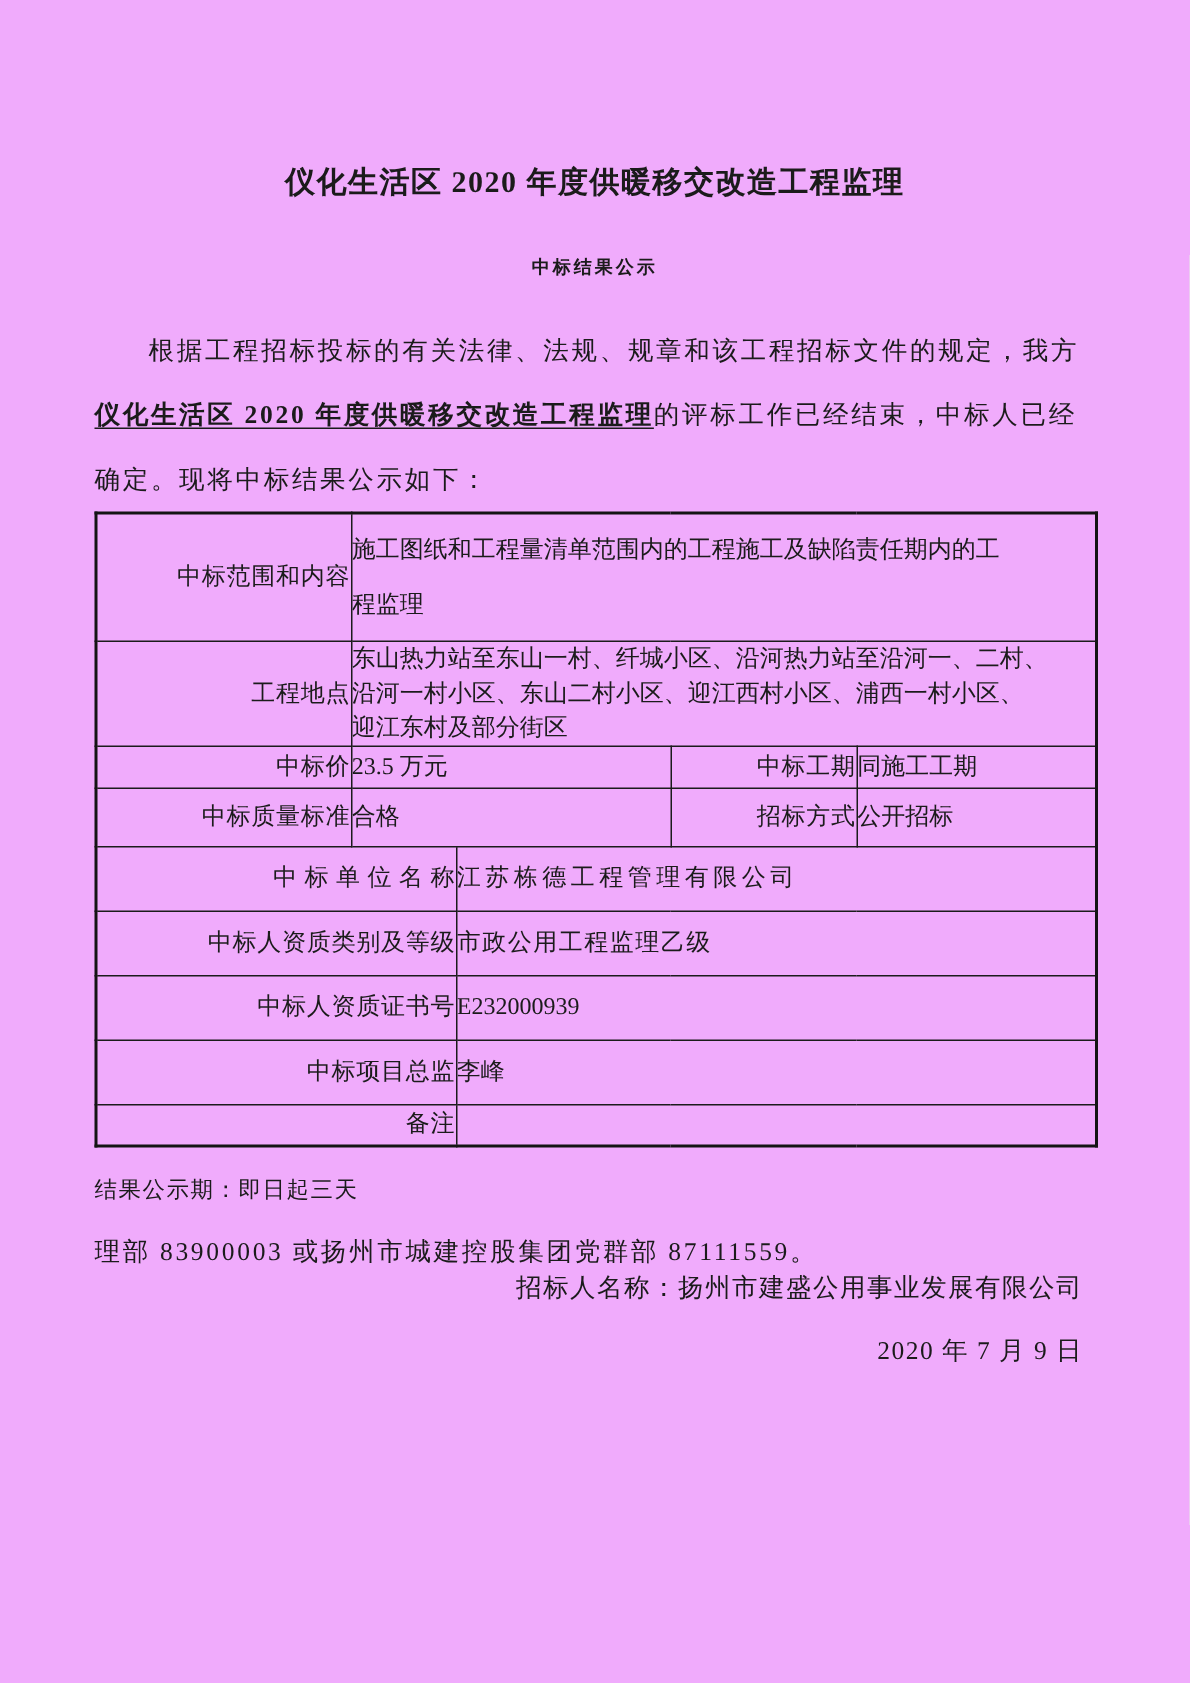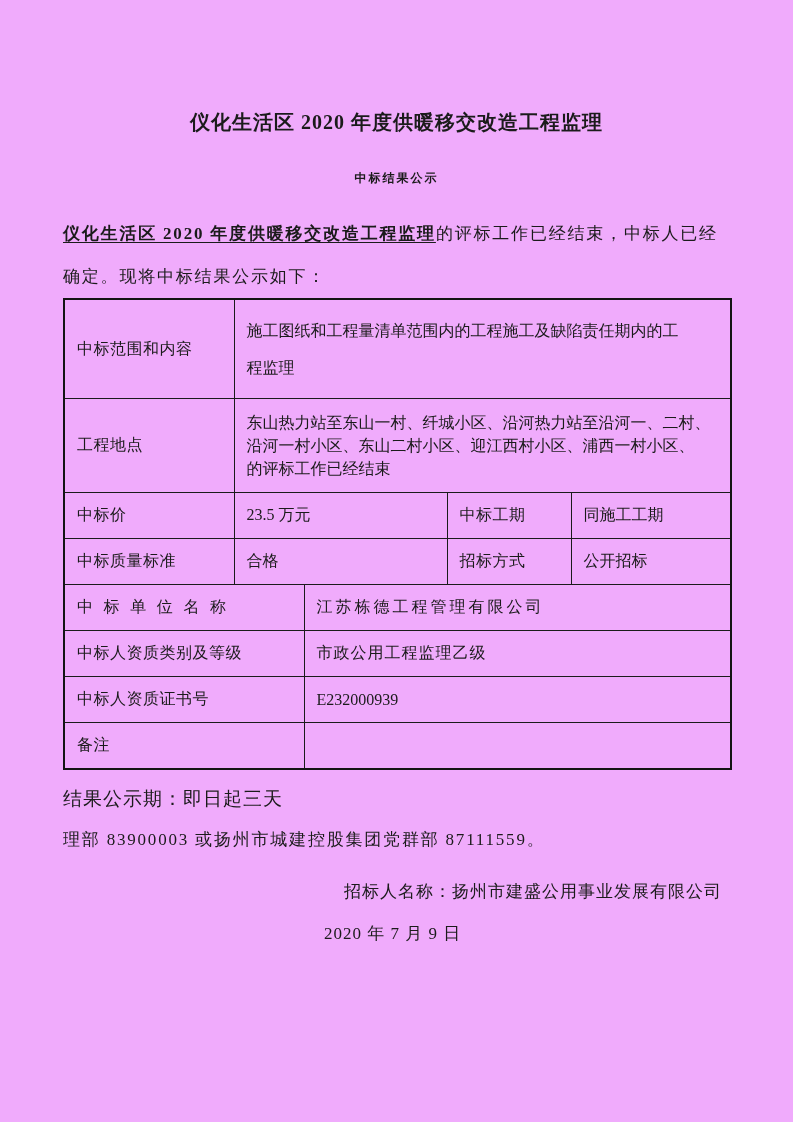--- a/index.html
+++ b/index.html
@@ -38,77 +38,77 @@
   .intro .indent{text-indent:36px;}
   .uline{text-decoration:underline;text-underline-offset:3px;font-weight:600;}
   table.bid{
     border-collapse:collapse;
     width:667px;
     table-layout:fixed;
   }
   table.bid,table.bid td{border:1px solid #1b1b1b;}
   table.bid{border:2px solid #141414;}
   table.bid td{
-    padding:12px;
+    padding:0;
     font-size:16px;
     vertical-align:middle;
     overflow:hidden;
   }
-  td.lbl{text-align:left;font-size:15px;letter-spacing:0.5px;font-family:Liberation Mono, monospace;}
+  td.lbl{text-align:right;font-size:15px;letter-spacing:0.5px;}
   td.val{text-align:left;}
   td.val-left{text-align:left;padding:2px 8px 2px 12px;}
   .r1{height:85px;} .r2{height:68px;}
   .r3{height:28px;} .r4{height:39px;}
   .r5,.r6,.r7,.r8,.r9{height:43px;}
   .r10{height:28px;margin-top:19px;}
   .scope-lines{line-height:37px;}
   .loc-lines{line-height:23px;}
   .company{font-size:19px;letter-spacing:3px;}
   .qualif{font-size:17px;letter-spacing:1px;}
   .spread{letter-spacing:2px;}
   .period-line{
     margin-top:16px;
-    font-size:19px;
+    font-size:15px;
     letter-spacing:1px;
     line-height:26px;
   }
   .contact{
     margin-top:16px;
     font-size:17px;
     letter-spacing:1.8px;
     line-height:23px;
   }
   .contact .indent{text-indent:36px;}
   .tenderer{
-    margin-top:28px;
     text-align:right;
     padding-right:8px;
     font-size:17px;
     letter-spacing:1px;
     line-height:26px;
   }
   .doc-date{
     margin-top:16px;
-    text-align:center;
+    text-align:right;
     padding-right:8px;
     font-size:17px;
     letter-spacing:1px;
     line-height:26px;
   }
 </style>
 </head>
 <body>
 
 <div class="page">
   <div class="content">
 
     <div class="doc-title">仪化生活区 2020 年度供暖移交改造工程监理</div>
     <div class="doc-subtitle">中标结果公示</div>
 
     <div class="intro">
+      <div class="indent">根据工程招标投标的有关法律、法规、规章和该工程招标文件的规定，我方</div>
       <div><span class="uline">仪化生活区 2020 年度供暖移交改造工程监理</span><span>的评标工作已经结束，中标人已经</span></div>
       <div>确定。现将中标结果公示如下：</div>
     </div>
 
     <table class="bid">
       <colgroup>
         <col style="width:170px">
           <col style="width:70px">
           <col style="width:143px">
           <col style="width:124px">
@@ -120,21 +120,21 @@
         <td class="val-left scope-lines" colspan="4">
           <div>施工图纸和工程量清单范围内的工程施工及缺陷责任期内的工</div>
           <div>程监理</div>
         </td>
       </tr>
       <tr class="r2">
         <td class="lbl">工程地点</td>
         <td class="val-left loc-lines" colspan="4">
           <div>东山热力站至东山一村、纤城小区、沿河热力站至沿河一、二村、</div>
           <div>沿河一村小区、东山二村小区、迎江西村小区、浦西一村小区、</div>
-          <div>的评标工作已经结束</div>
+          <div>迎江东村及部分街区</div>
         </td>
       </tr>
       <tr class="r3">
         <td class="lbl">中标价</td>
         <td class="val" colspan="2">23.5 万元</td>
         <td class="lbl">中标工期</td>
         <td class="val">同施工工期</td>
       </tr>
       <tr class="r4">
         <td class="lbl">中标质量标准</td>
@@ -147,20 +147,24 @@
         <td class="val company" colspan="3">江苏栋德工程管理有限公司</td>
       </tr>
       <tr class="r6">
         <td class="lbl" colspan="2">中标人资质类别及等级</td>
         <td class="val qualif" colspan="3">市政公用工程监理乙级</td>
       </tr>
       <tr class="r7">
         <td class="lbl" colspan="2">中标人资质证书号</td>
         <td class="val" colspan="3">E232000939</td>
       </tr>
+      <tr class="r8">
+        <td class="lbl" colspan="2">中标项目总监</td>
+        <td class="val" colspan="3">李峰</td>
+      </tr>
       <tr class="r10">
         <td class="lbl" colspan="2">备注</td>
         <td class="val" colspan="3"></td>
       </tr>
     </tbody>
       </table>
 
     <div class="period-line">结果公示期：即日起三天</div>
 
     <div class="contact">

